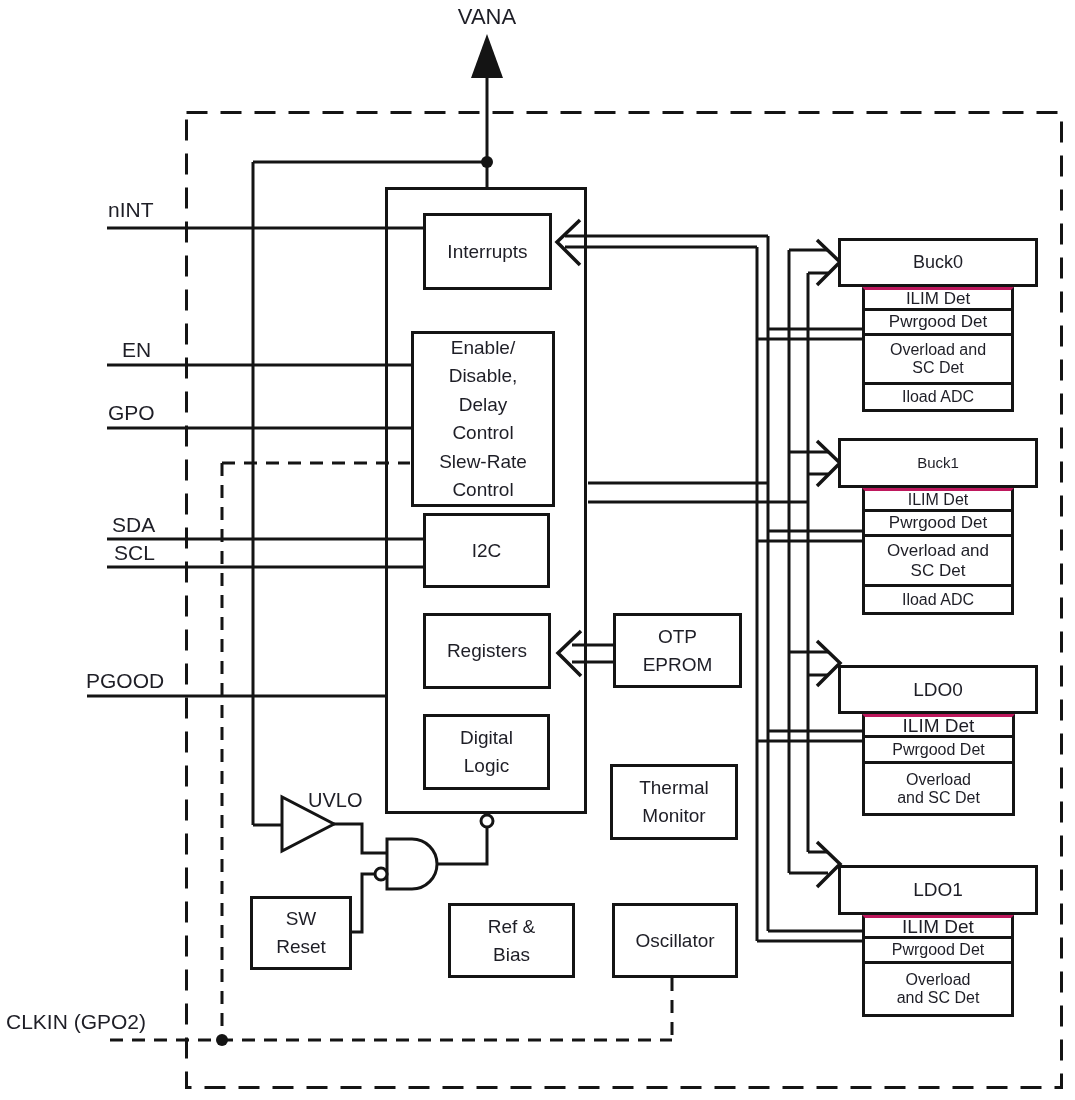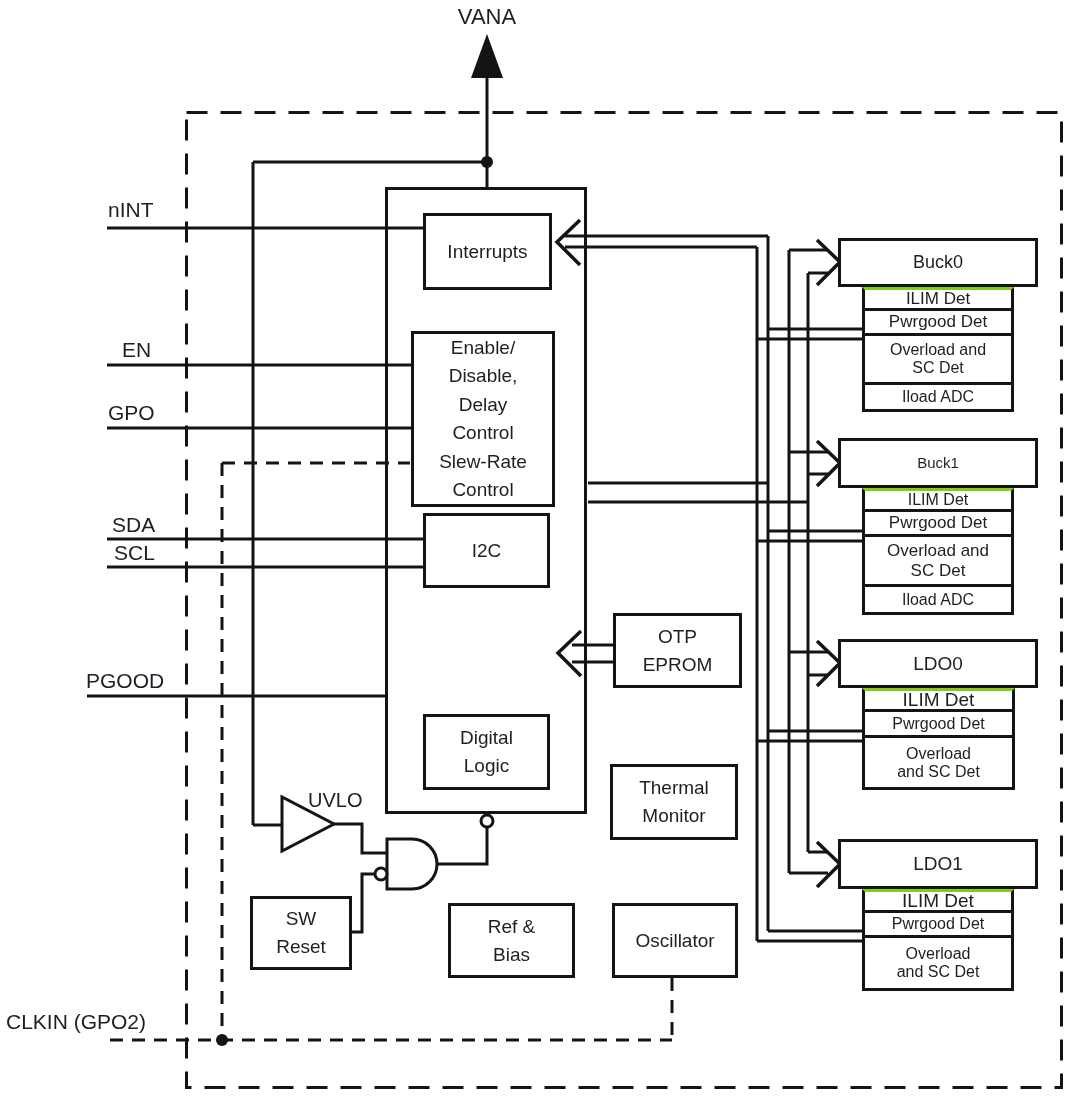--- a/index.html
+++ b/index.html
@@ -13,25 +13,25 @@
     display:flex;align-items:center;justify-content:center;text-align:center;
     white-space:pre-line;z-index:2;font-size:19px;line-height:1.45;color:#1e1e26;
   }
   .outline{background:transparent;z-index:2;}
   .stack{position:absolute;box-sizing:border-box;z-index:2;}
   .stack .row{
     box-sizing:border-box;border:3px solid #141414;border-top:none;background:#fff;
     display:flex;align-items:center;justify-content:center;text-align:center;
     white-space:pre-line;line-height:1.12;
   }
-  .stack .row:first-child{border-top:3px solid #84cc16;}
+  .stack .row:first-child{border-top:3px solid #be185d;}
   .pin-label{position:absolute;z-index:3;font-size:21px;white-space:nowrap;}
   .small-label{position:absolute;z-index:3;font-size:20px;white-space:nowrap;}
   .f15{font-size:15px;} .f16{font-size:16px;} .f17{font-size:17px;}
-  .f18{font-size:18px;} .f19{font-size:19px;} .f20{font-size:16px;}
+  .f18{font-size:18px;} .f19{font-size:19px;margin-top:26px;} .f20{font-size:16px;}
 </style>
 </head>
 <body>
 
 <div id="stage">
 
   <svg id="wires" width="1075" height="1100" viewBox="0 0 1075 1100">
 
     <rect x="186.5" y="112.5" width="875" height="975" fill="none" stroke="#141414" stroke-width="3" stroke-dasharray="21 13"></rect>
 
@@ -101,20 +101,21 @@
 
   <div class="box" style="left:411px;top:331px;width:144px;height:176px;line-height:1.5;">Enable/
 Disable,
 Delay
 Control
 Slew-Rate
 Control</div>
 
   <div class="box" style="left:423px;top:513px;width:127px;height:75px;">I2C</div>
 
+  <div class="box" style="left:423px;top:613px;width:128px;height:76px;">Registers</div>
 
   <div class="box" style="left:423px;top:714px;width:127px;height:76px;">Digital
 Logic</div>
 
   <div class="box" style="left:613px;top:613px;width:129px;height:75px;">OTP
 EPROM</div>
 
   <div class="box" style="left:610px;top:764px;width:128px;height:76px;">Thermal
 Monitor</div>
 

